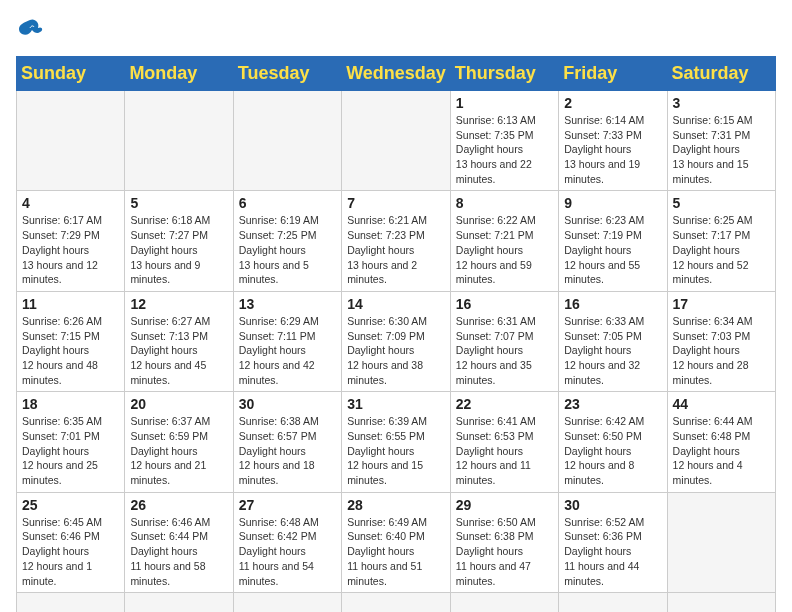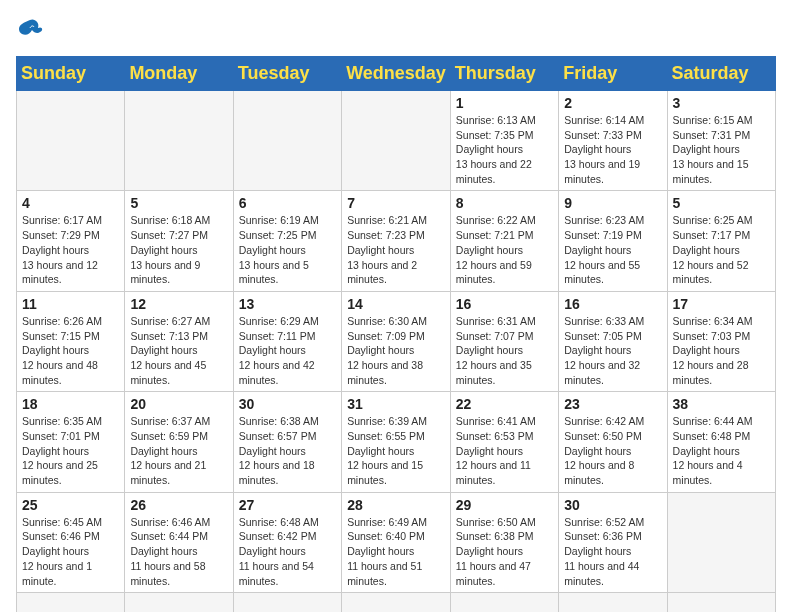--- a/index.html
+++ b/index.html
@@ -212,21 +212,21 @@
         </td>
         <td>
           <span class="day-num">22</span>
           <div class="day-info">Sunrise: 6:41 AM<br>Sunset: 6:53 PM<br>Daylight hours<br>12 hours and 11 minutes.</div>
         </td>
         <td>
           <span class="day-num">23</span>
           <div class="day-info">Sunrise: 6:42 AM<br>Sunset: 6:50 PM<br>Daylight hours<br>12 hours and 8 minutes.</div>
         </td>
         <td>
-          <span class="day-num">38</span>
+          <span class="day-num">44</span>
           <div class="day-info">Sunrise: 6:44 AM<br>Sunset: 6:48 PM<br>Daylight hours<br>12 hours and 4 minutes.</div>
         </td>
       </tr>
       <tr>
         <td>
           <span class="day-num">25</span>
           <div class="day-info">Sunrise: 6:45 AM<br>Sunset: 6:46 PM<br>Daylight hours<br>12 hours and 1 minute.</div>
         </td>
         <td>
           <span class="day-num">26</span>

